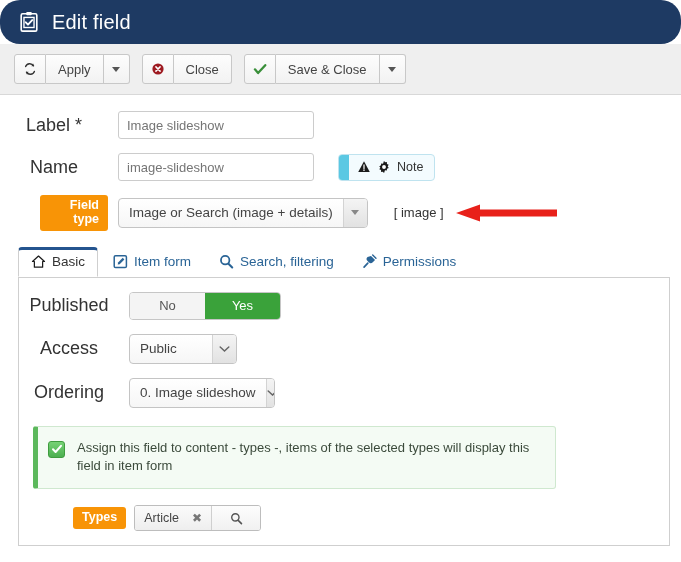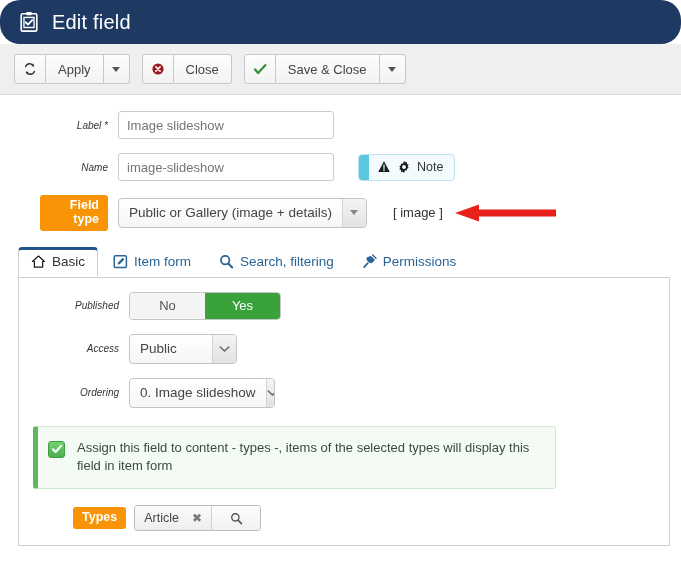--- a/index.html
+++ b/index.html
@@ -71,29 +71,28 @@
   .form {
     padding:16px 0 0 0;
   }
   .frow {
     display:flex;
     align-items:center;
     margin-bottom:14px;
   }
   .flabel {
     width:118px;
-    text-align:right;
+    text-align:center;
     padding-right:10px;
-    font-size:10px;
+    font-size:18px;
     color:#333;
     flex:none;
-    font-style:italic;
   }
   .ctrl-input {
-    width:216px;
+    width:196px;
     height:28px;
     border:1px solid #ccc;
     border-radius:3px;
     background:#fff;
     color:#888;
     font-size:13px;
     font-family:"Liberation Sans", sans-serif;
     padding:13px 8px;
     outline:none;
   }
@@ -374,21 +373,21 @@
         <span>Note</span>
       </div>
     </div>
   </div>
 
   <div class="frow">
     <div class="flabel-tagwrap">
       <span class="tag-orange">Field type</span>
     </div>
     <div class="ctrl-select">
-      <div class="sel-text">Public or Gallery (image + details)</div>
+      <div class="sel-text">Image or Search (image + details)</div>
       <div class="sel-arrow">
         <span class="caret"></span>
       </div>
     </div>
 
     <div class="img-note">[ image ]</div>
 
     <div class="arrow-wrap">
       <svg width="105" height="22" viewBox="0 0 105 22">
         <path d="M2 11 L26 2.5 L26 7.6 L103 7.6 L103 14.4 L26 14.4 L26 19.5 Z" fill="#e8211a"></path>

